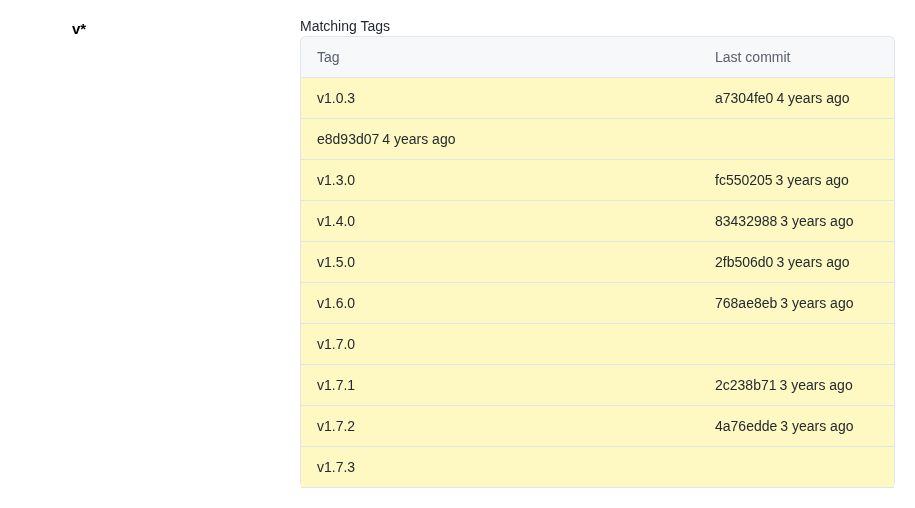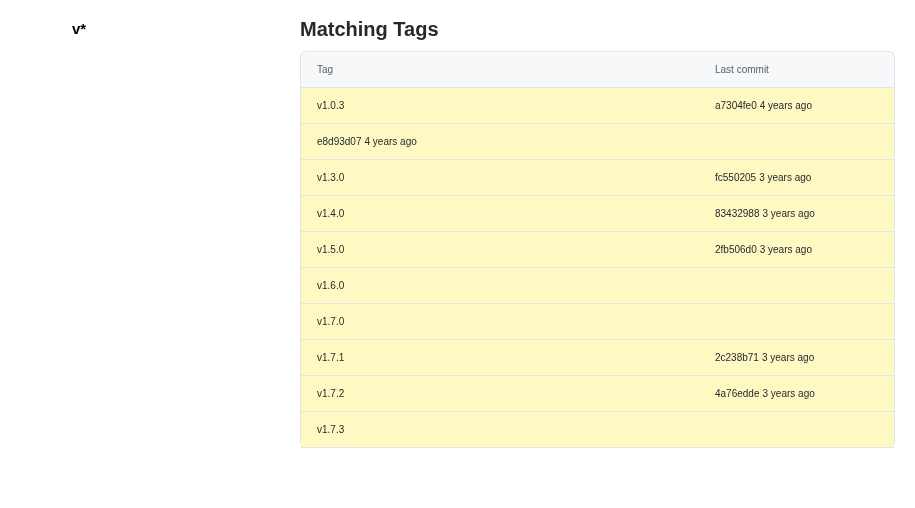--- a/index.html
+++ b/index.html
@@ -26,24 +26,24 @@
     .query-text {
       font-weight: 700;
       font-size: 15px;
       color: #000000;
     }
     .right-col {
       flex: 1;
       padding-right: 20px;
     }
     .section-title {
-      font-weight: 700;
-      font-size: 20px;
+      font-weight: 400;
+      font-size: 14px;
       color: #24292e;
-      margin-bottom: 10px;
+      margin-bottom: 2px;
     }
     .table {
       width: 100%;
       border: 1px solid #e1e4e8;
       border-radius: 6px;
       border-bottom: none;
     }
     .table-header {
       display: flex;
       background: #f6f8fa;
@@ -51,21 +51,21 @@
       border-top-left-radius: 6px;
       border-top-right-radius: 6px;
     }
     .table-row {
       display: flex;
       border-bottom: 1px solid #e1e4e8;
       background: #fef9c3;
     }
     .cell {
       padding: 12px 16px;
-      font-size: 10px;
+      font-size: 14px;
     }
     .cell-tag {
       flex: 1;
     }
     .cell-commit {
       width: 195px;
       text-align: left;
       white-space: nowrap;
     }
     .table-header .cell {
@@ -116,20 +116,21 @@
           <div class="table-row">
             <div class="cell cell-tag">v1.4.0</div>
             <div class="cell cell-commit"><span class="commit-hash">83432988</span><span class="commit-age">3 years ago</span></div>
           </div>
           <div class="table-row">
             <div class="cell cell-tag">v1.5.0</div>
             <div class="cell cell-commit"><span class="commit-hash">2fb506d0</span><span class="commit-age">3 years ago</span></div>
           </div>
           <div class="table-row">
             <div class="cell cell-tag">v1.6.0</div>
+            <div class="cell cell-commit"><span class="commit-hash">768ae8eb</span><span class="commit-age">3 years ago</span></div>
           </div>
           <div class="table-row">
             <div class="cell cell-tag">v1.7.0</div>
           </div>
           <div class="table-row">
             <div class="cell cell-tag">v1.7.1</div>
             <div class="cell cell-commit"><span class="commit-hash">2c238b71</span><span class="commit-age">3 years ago</span></div>
           </div>
           <div class="table-row">
             <div class="cell cell-tag">v1.7.2</div>

